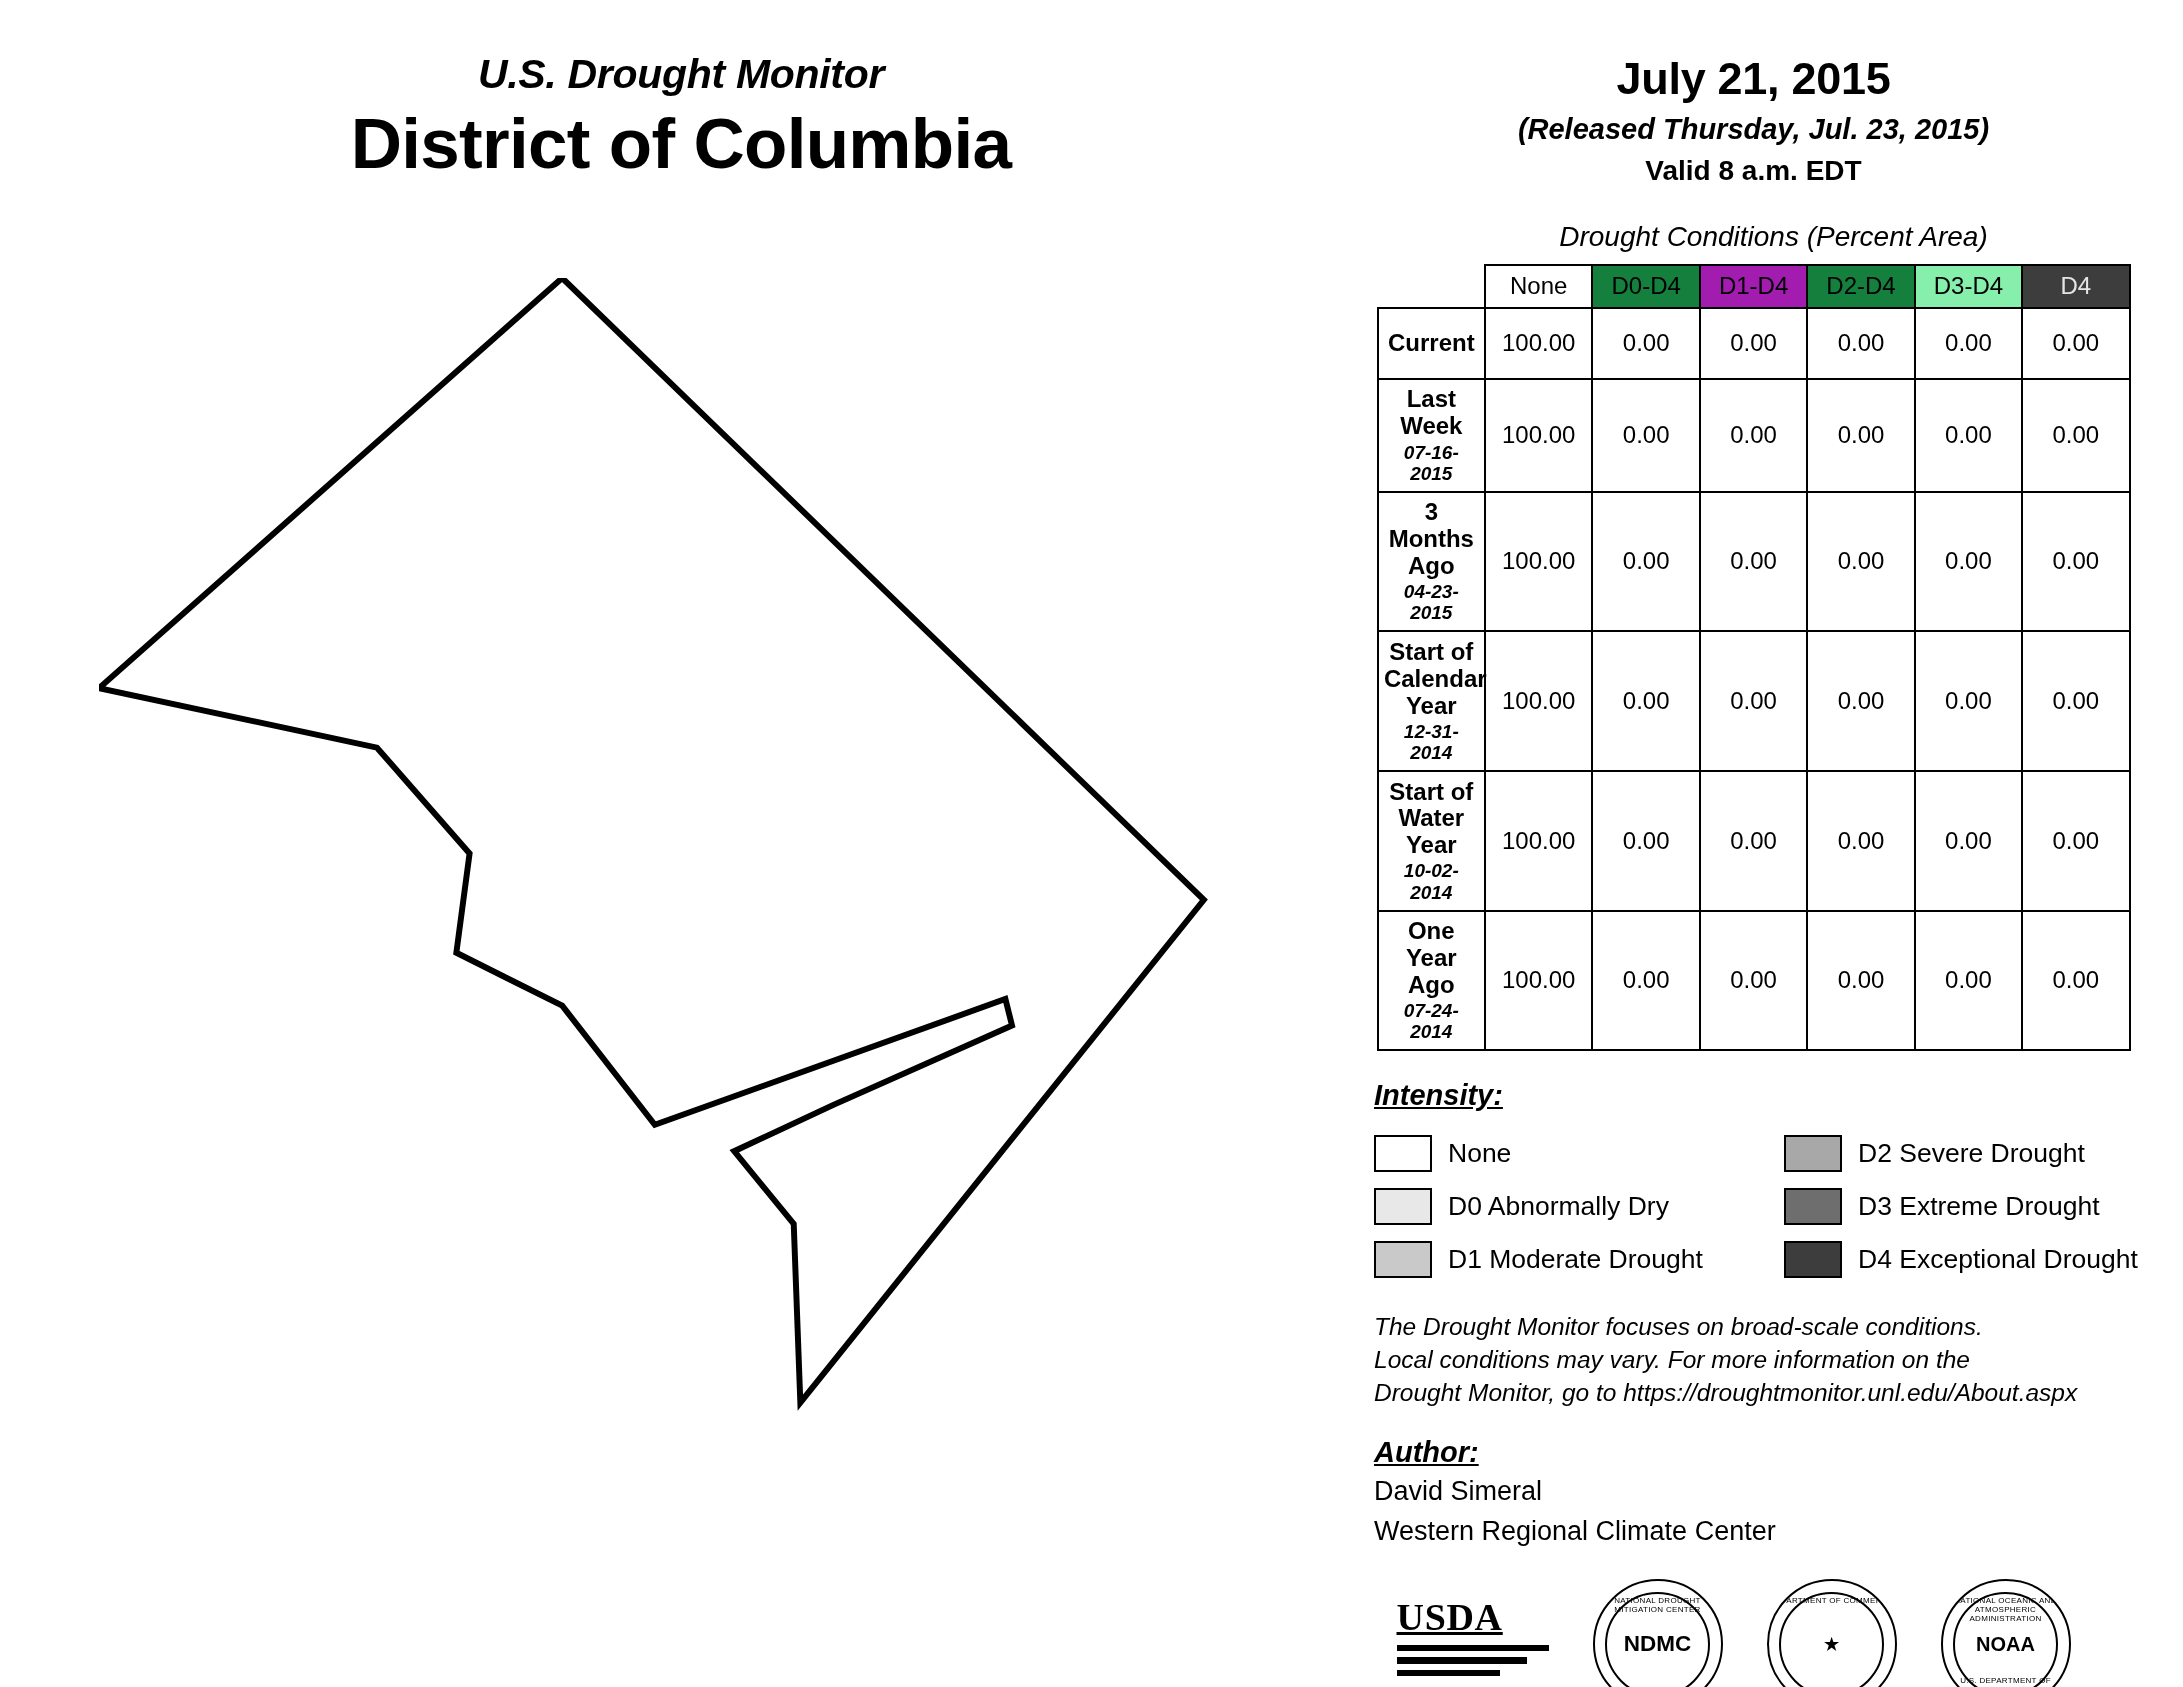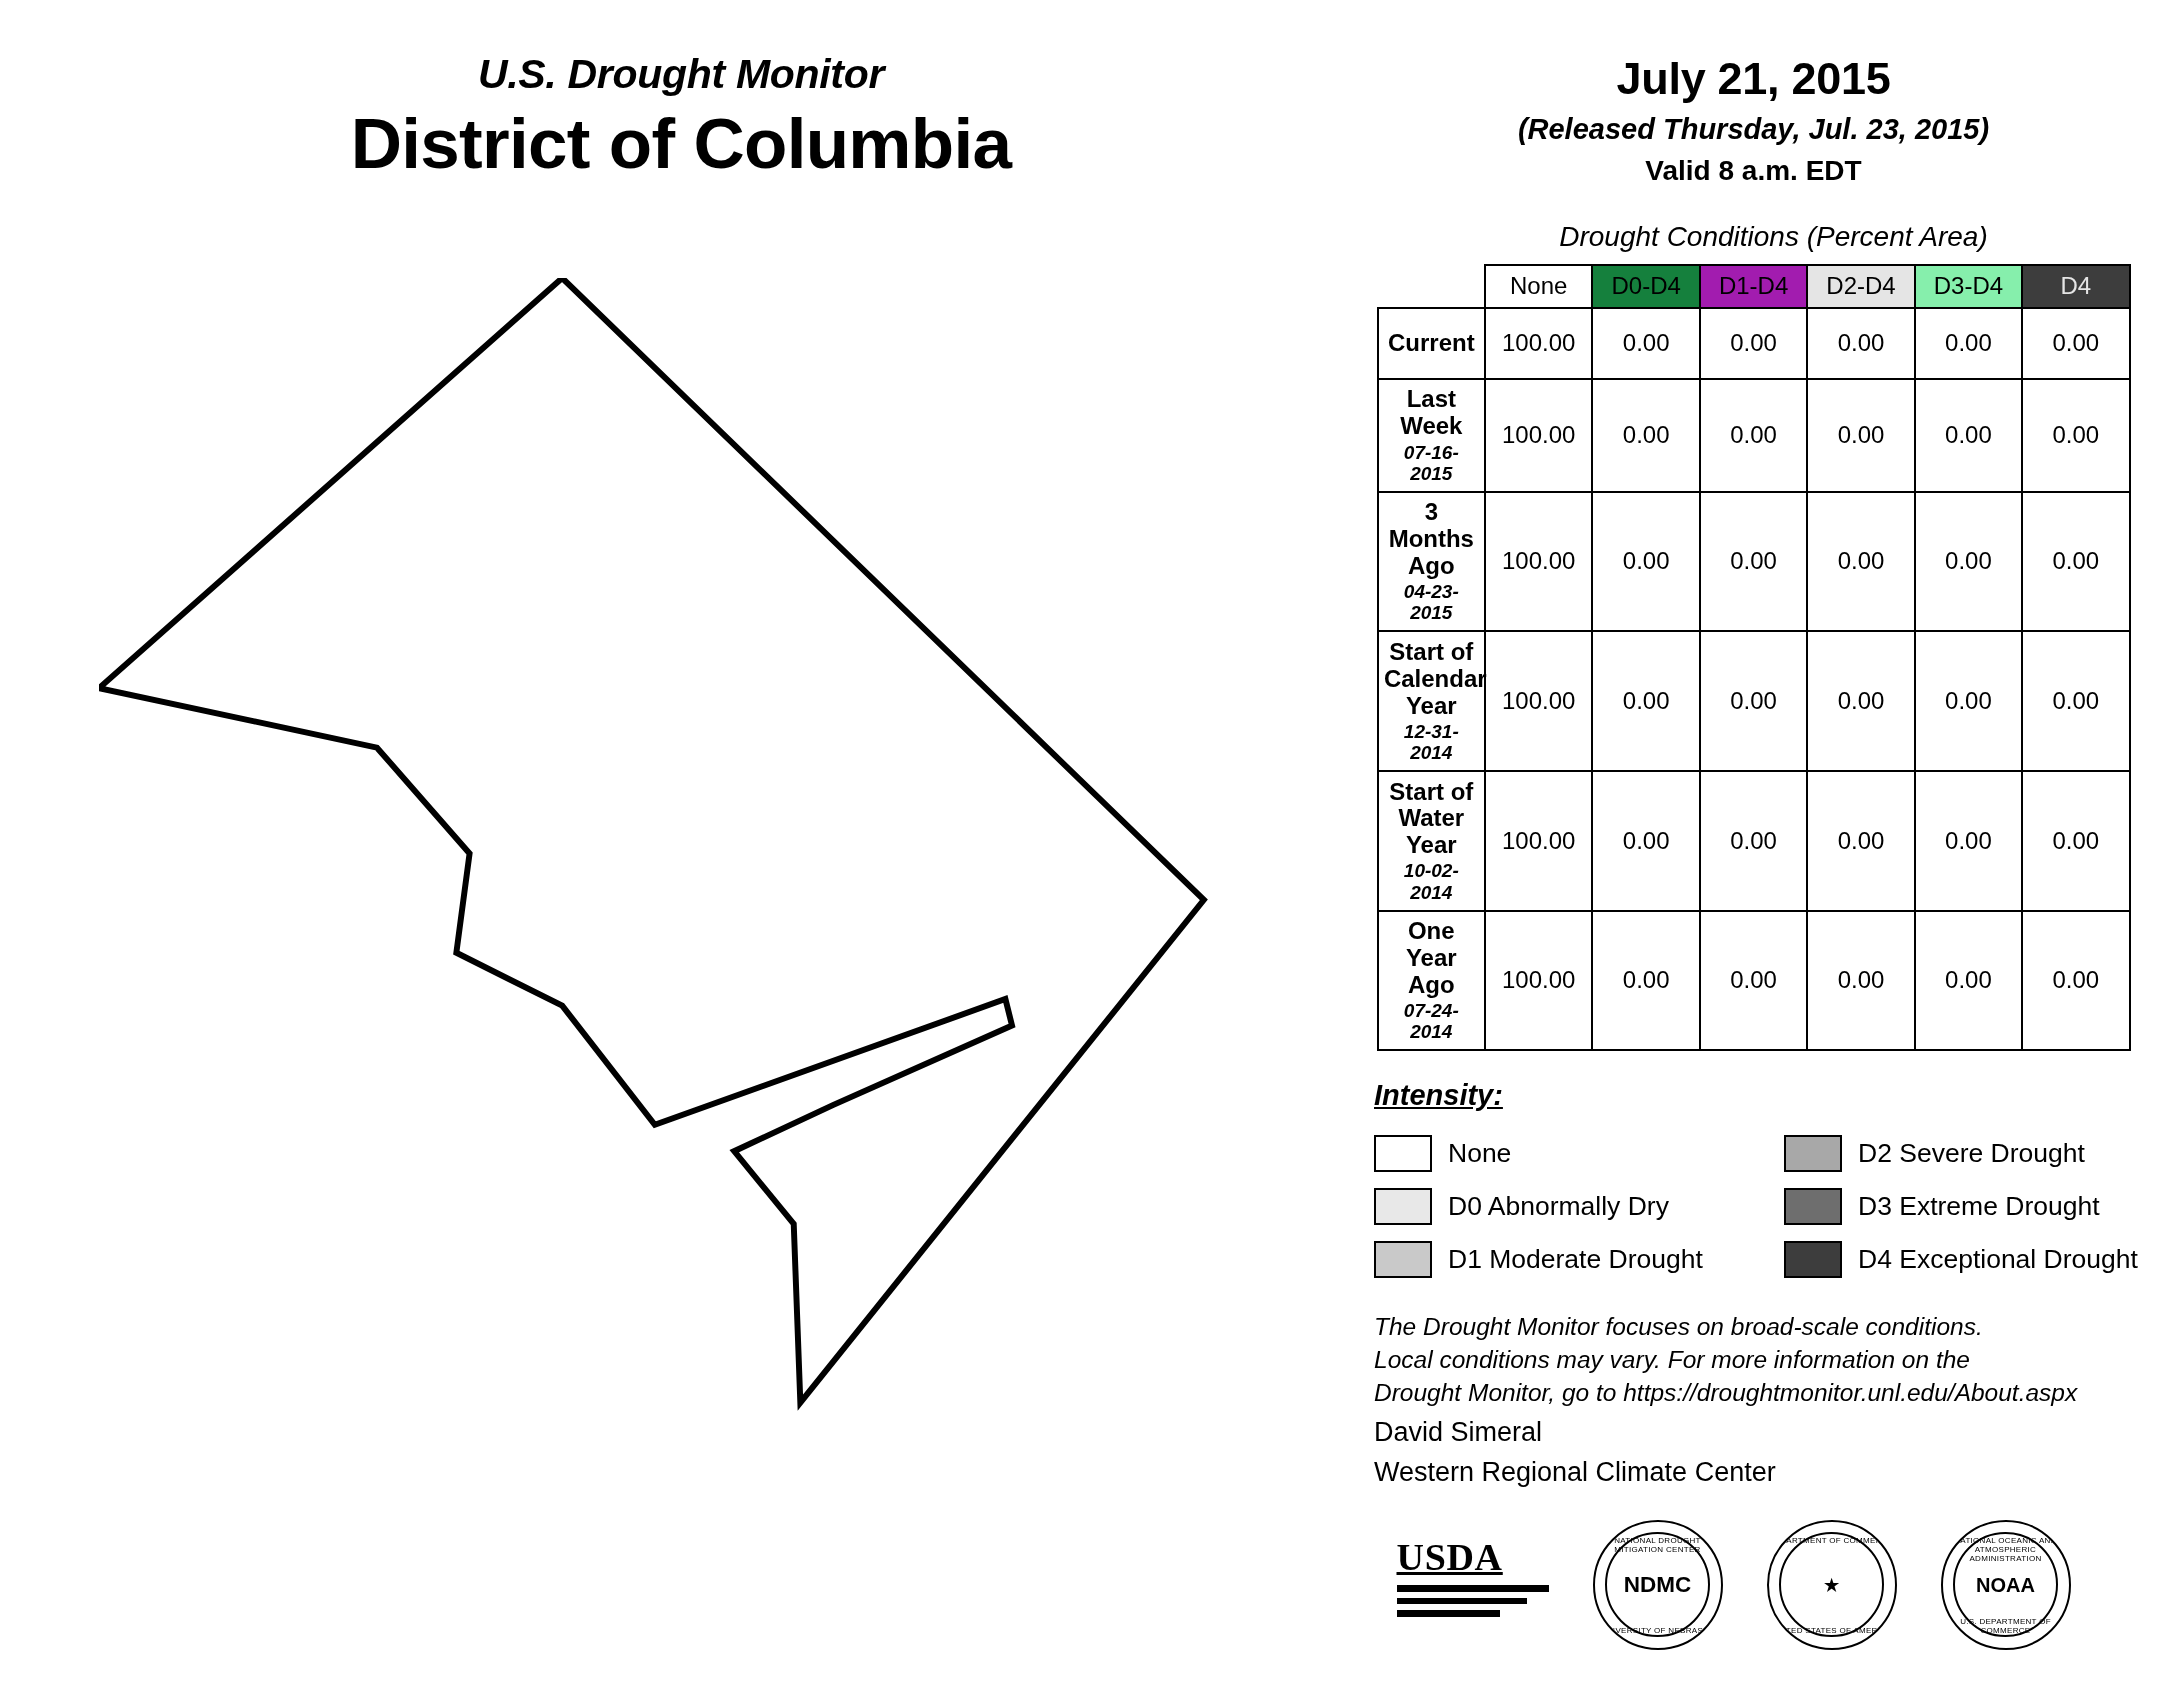--- a/index.html
+++ b/index.html
@@ -125,21 +125,21 @@
   .lbl-date {
     font-size: 19px;
     font-weight: bold;
     font-style: italic;
     display: block;
     margin-top: 1.3px;
   }
   .hdr-none  { background: #ffffff; color: #000; }
   .hdr-d0    { background: #15803d; color: #000; }
   .hdr-d1    { background: #a21caf; color: #000; }
-  .hdr-d2    { background: #e5e5e5; color: #000; }
+  .hdr-d2    { background: #15803d; color: #000; }
   .hdr-d3    { background: #86efac; color: #000; }
   .hdr-d4    { background: #3d3d3d; color: #e5e5e5; }
   .corner-cell { border: none !important; background: #ffffff; }
 
   
   .intensity-head {
     font-size: 29px;
     font-style: italic;
     font-weight: bold;
     text-decoration: underline;
@@ -403,20 +403,21 @@
         <span class="legend-label">D4 Exceptional Drought</span>
       </div>
     </div>
 
     <div class="disclaimer">
       <div>The Drought Monitor focuses on broad-scale conditions.</div>
       <div>Local conditions may vary. For more information on the</div>
       <div>Drought Monitor, go to https://droughtmonitor.unl.edu/About.aspx</div>
     </div>
 
+    <div class="author-head">Author:</div>
     <div class="author-line">David Simeral</div>
     <div class="author-line">Western Regional Climate Center</div>
 
     <div class="logos">
 
       <div class="logo-usda">
         <div class="usda-text">USDA</div>
         <div class="usda-bars">
           <div class="bar" style="width:100%;"></div>
           <div class="bar" style="width:86%;"></div>

